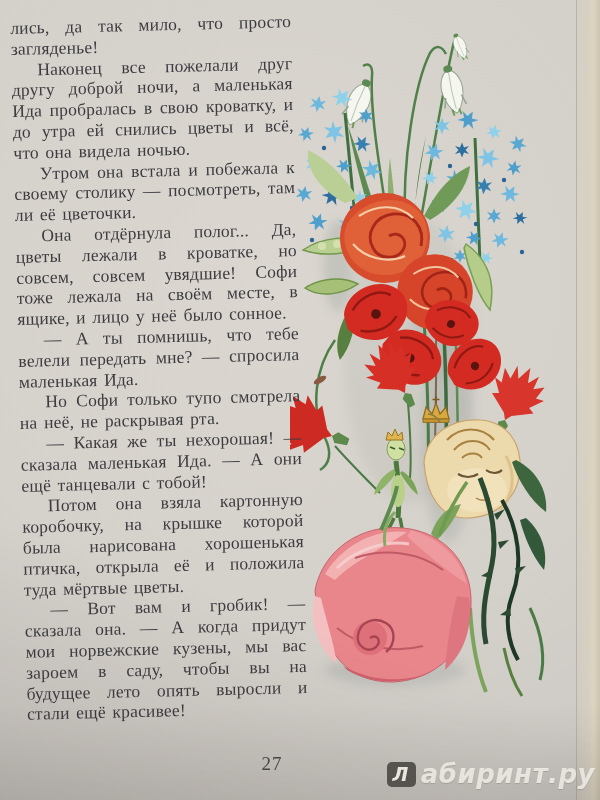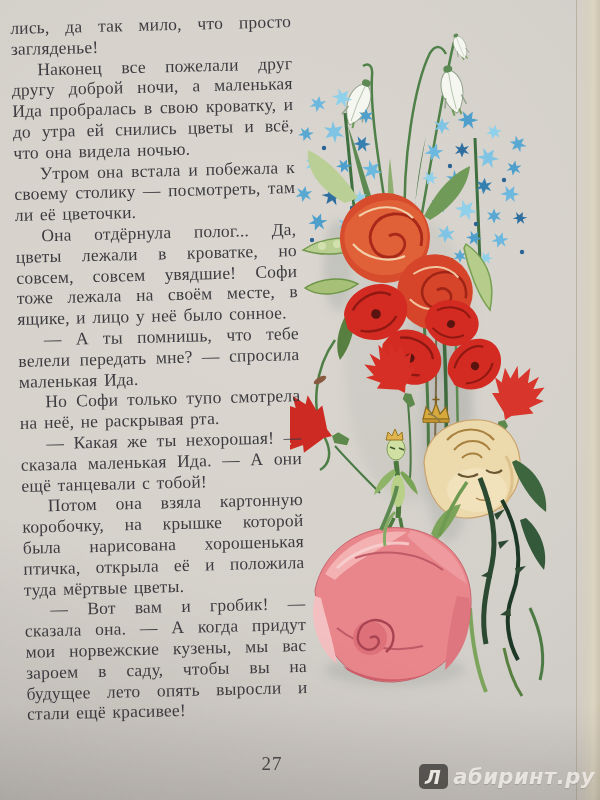--- a/index.html
+++ b/index.html
@@ -40,21 +40,21 @@
     display:flex; align-items:center; gap:5px;
     font-family:"DejaVu Sans", sans-serif; font-style:italic; font-weight:bold;
   }
   .wm-badge{
     width:27px; height:25px; border-radius:5px;
     background:rgba(72,69,66,.88); color:#e9e6e0;
     display:flex; align-items:center; justify-content:center;
     font-size:19px; padding-right:2px;
   }
   .wm-text{
-    color:rgba(240,237,231,.88); font-size:21px; letter-spacing:.5px;
+    color:rgba(240,237,231,.88); font-size:26px; letter-spacing:.5px;
     text-shadow:0 1px 1px rgba(90,86,80,.25);
   }
 </style>
 </head>
 <body>
 
 <div class="photo">
 
   <div class="page-edge"></div>
 

